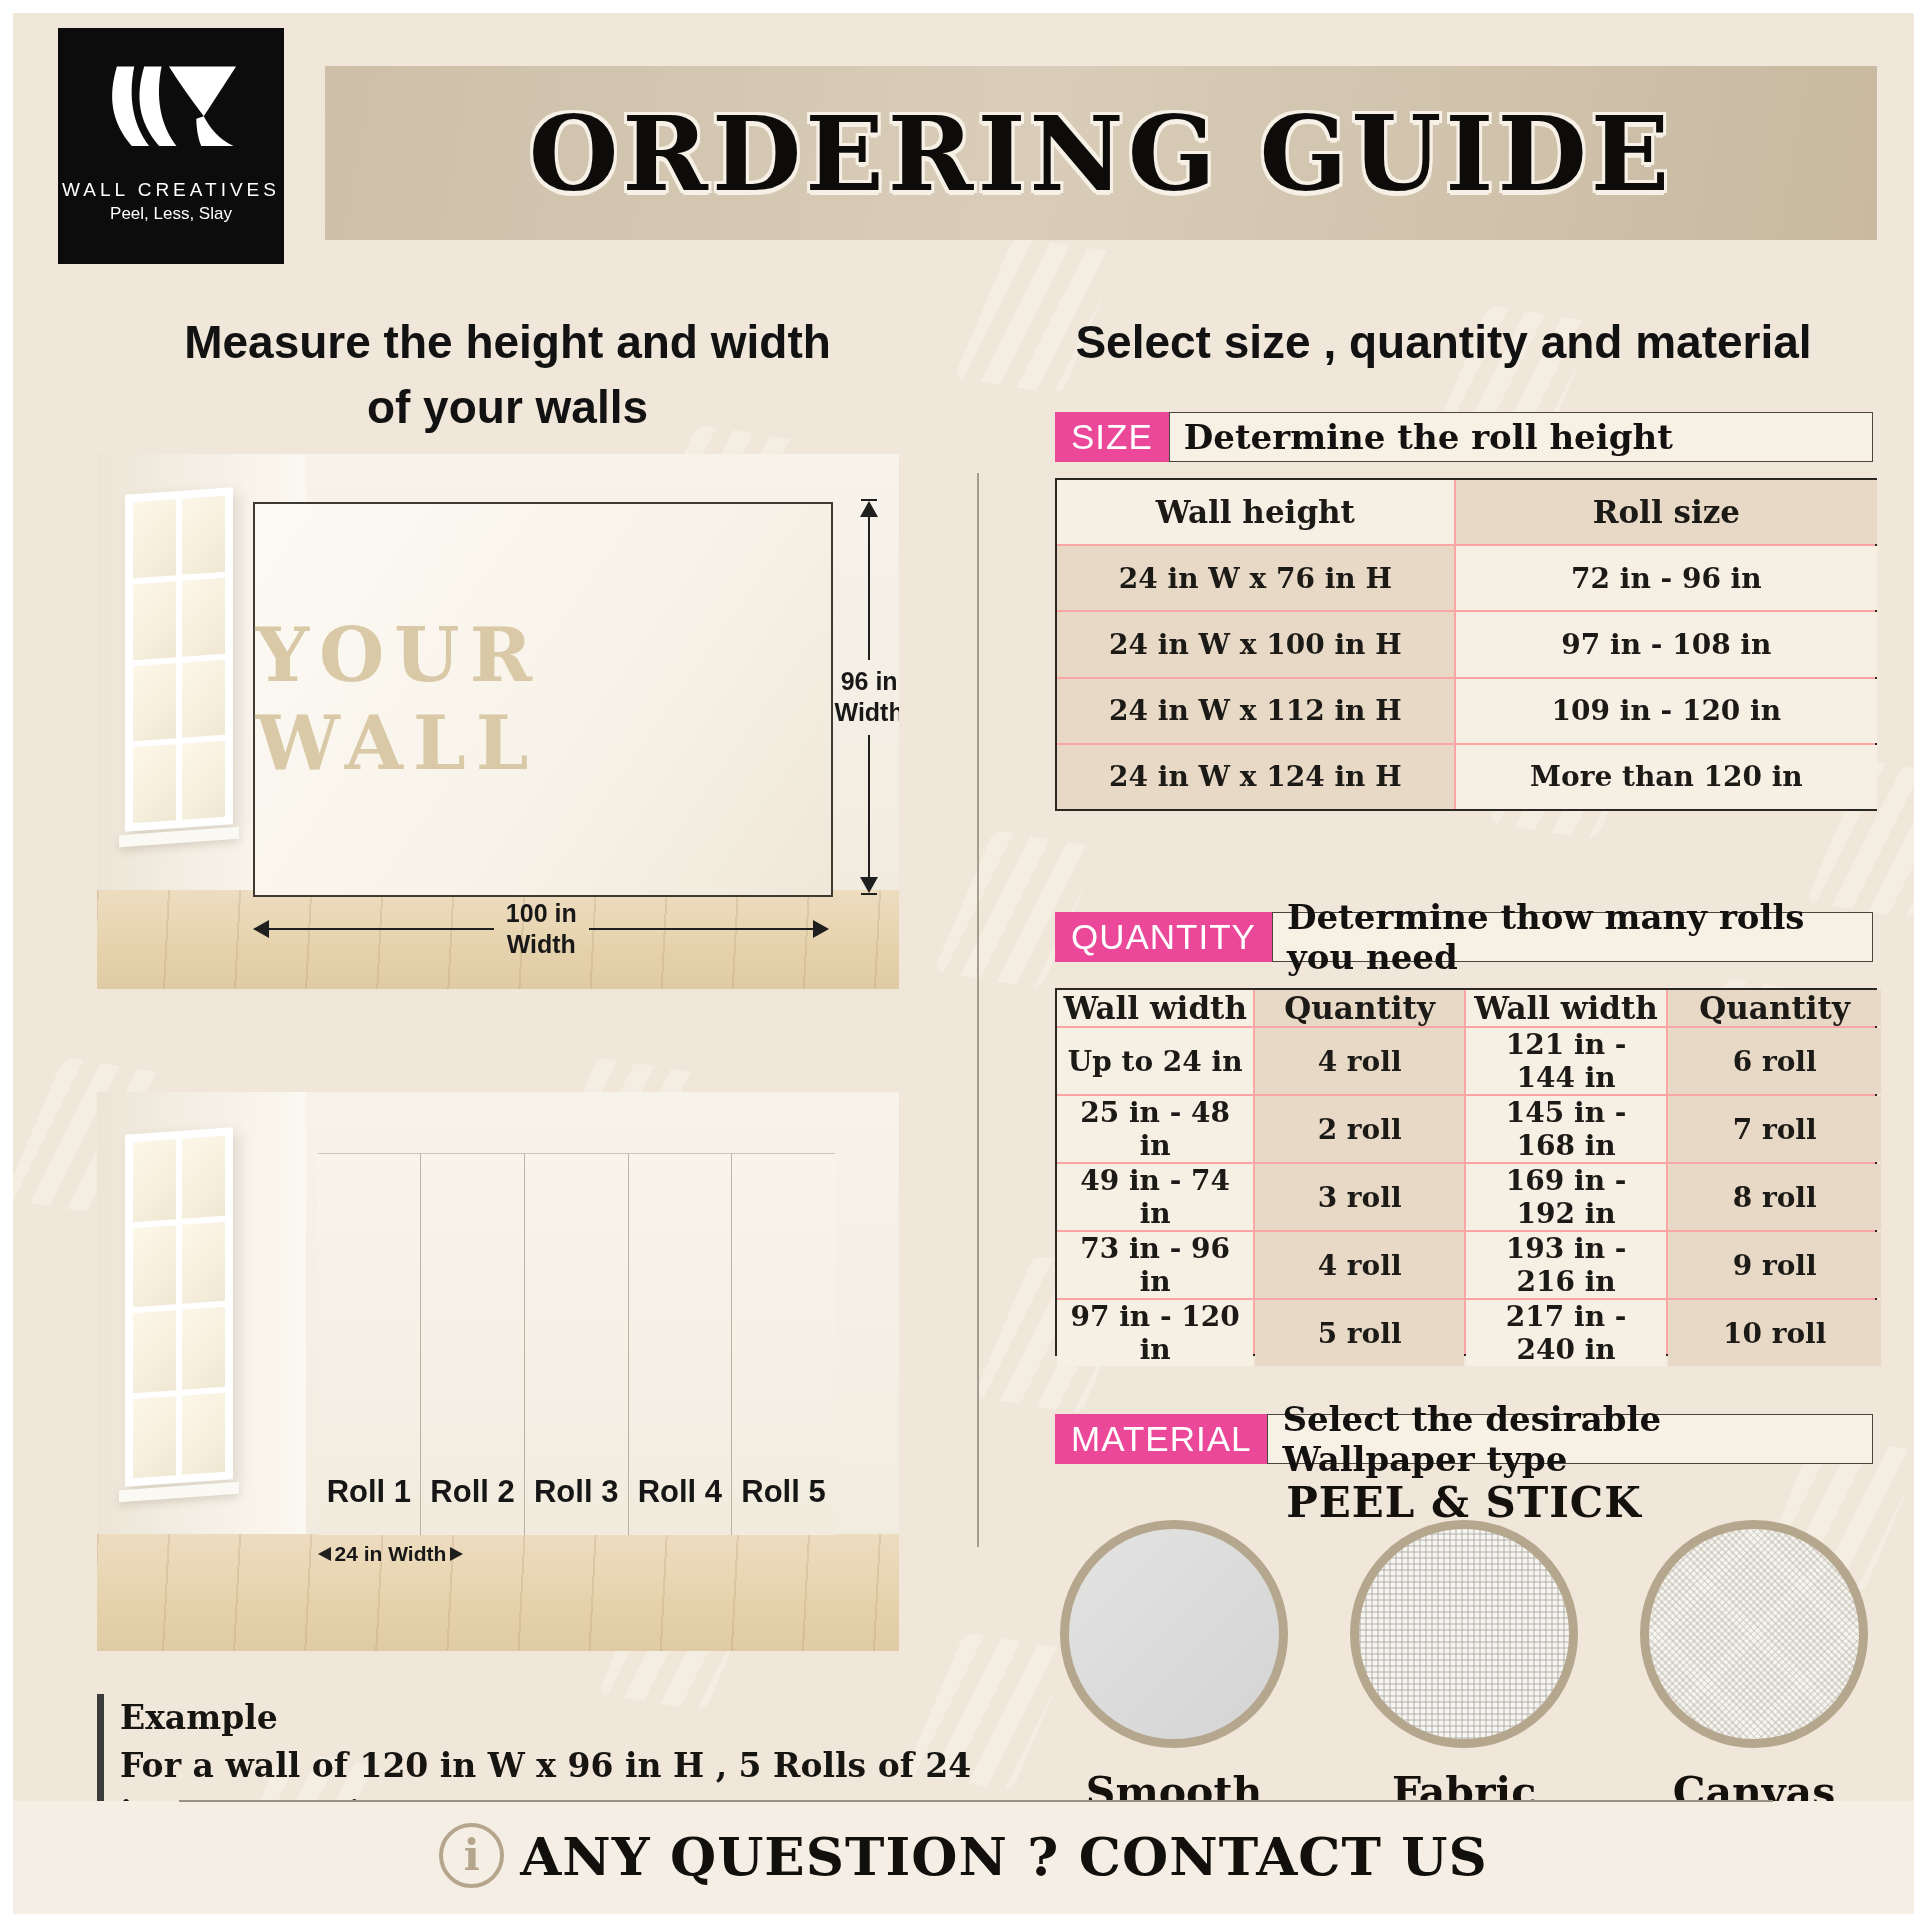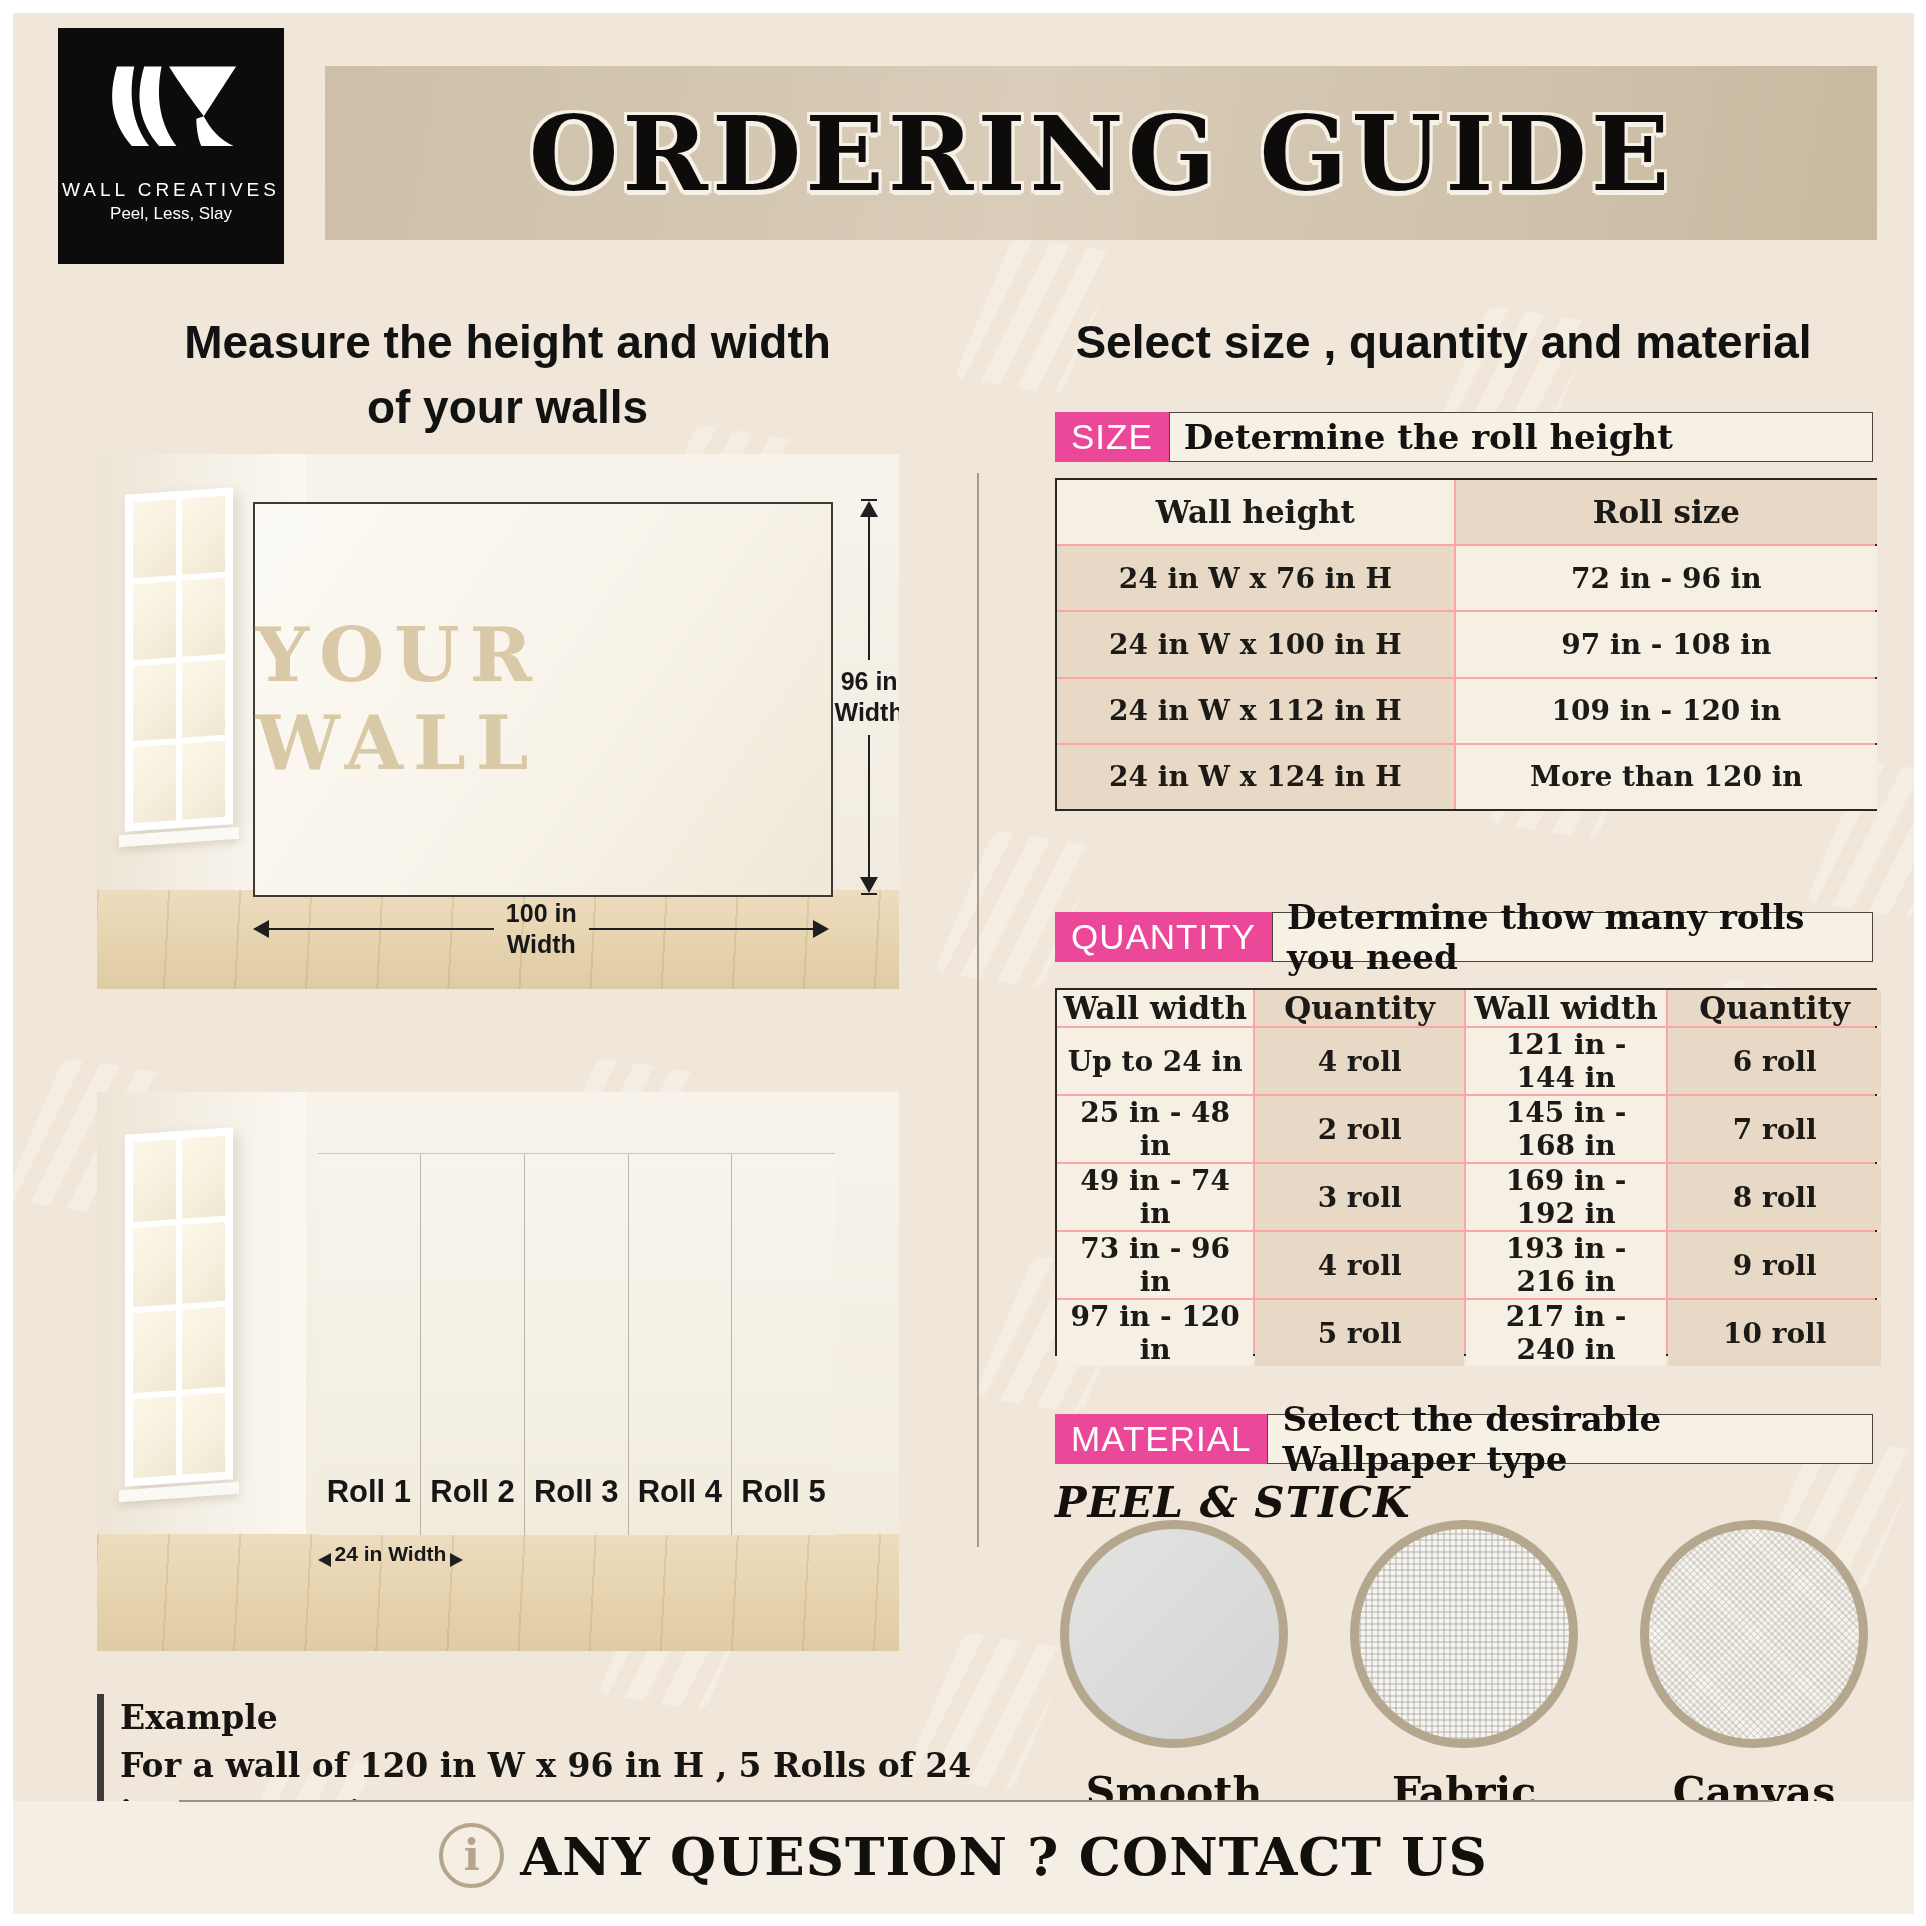--- a/index.html
+++ b/index.html
@@ -50,43 +50,43 @@
   .tri-u{width:0;height:0;border-left:9px solid transparent;border-right:9px solid transparent;border-bottom:16px solid #1f1f1f;}
   .tri-d{width:0;height:0;border-left:9px solid transparent;border-right:9px solid transparent;border-top:16px solid #1f1f1f;}
   .tri-l{width:0;height:0;border-top:9px solid transparent;border-bottom:9px solid transparent;border-right:16px solid #1f1f1f;}
   .tri-r{width:0;height:0;border-top:9px solid transparent;border-bottom:9px solid transparent;border-left:16px solid #1f1f1f;}
   .rwall{position:absolute;display:flex;border-top:1px solid #cdc5b6;}
   .panel{flex:1;position:relative;border-right:1px solid rgba(130,120,104,.5);
     background:linear-gradient(180deg,#f8f4ec 0%,#f4efe4 70%,#f1ebdd 100%);}
   .panel:last-child{border-right:none;}
   .roll-lab{position:absolute;bottom:6.5%;left:0;width:100%;text-align:center;
     font-weight:700;font-size:31px;color:#161616;}
-  .rollw{position:absolute;display:flex;align-items:flex-end;gap:4px;}
+  .rollw{position:absolute;display:flex;align-items:center;gap:4px;}
   .rollw .dim-lab{font-size:21px;font-weight:700;}
   .rollw .tri-l{border-top-width:7px;border-bottom-width:7px;border-right-width:13px;}
   .rollw .tri-r{border-top-width:7px;border-bottom-width:7px;border-left-width:13px;}
   
   .example{position:absolute;left:84px;top:1681px;width:871px;border-left:7px solid #3b3b3b;
     padding-left:16px;font-family:"DejaVu Serif",serif;font-weight:700;font-size:33px;
     color:#171511;line-height:1.45;}
   
   .col-divider{position:absolute;left:964px;top:460px;width:2px;height:1074px;background:#8d8374;opacity:.75;}
   .badge-row{position:absolute;display:flex;height:50px;}
   .badge{background:#ec4899;color:#fff;font-weight:400;font-size:35px;letter-spacing:1px;
     display:flex;align-items:center;padding:0 16px;}
   .instr{flex:1;background:#f7f0e4;border:1px solid #4a463e;display:flex;align-items:center;
     padding:0 14px;font-family:"DejaVu Serif",serif;font-weight:700;font-size:34px;color:#141210;}
   .tbl{position:absolute;display:grid;gap:2px;background:#fca5a5;border:2px solid #2b2824;}
   .c{display:flex;align-items:center;justify-content:center;text-align:center;
     font-family:"DejaVu Serif",serif;font-weight:700;color:#1c1a16;font-size:28px;padding:0 6px;}
   .c.th{font-size:31px;}
   .lt{background:#f6efe4;}
   .rt{background:#e7d9c5;}
-  .peel{position:absolute;left:1042px;top:1465px;width:818px;
-    font-family:"DejaVu Serif",serif;font-weight:700;font-size:42px;letter-spacing:1px;color:#14110d;font-style:italic;}
+  .peel{position:absolute;left:1042px;top:1465px;width:818px;text-align:center;
+    font-family:"DejaVu Serif",serif;font-weight:700;font-size:42px;letter-spacing:1px;color:#14110d;}
   .materials{position:absolute;left:1042px;top:1507px;width:818px;display:flex;justify-content:space-between;}
   .mat{display:flex;flex-direction:column;align-items:center;width:238px;}
   .swatch{width:210px;height:210px;border-radius:50%;border:9px solid #b5a78e;box-sizing:content-box;}
   .sw-smooth{background:linear-gradient(135deg,#e3e3e2 0%,#d9dad9 60%,#d3d4d3 100%);}
   .sw-fabric{background:
     repeating-linear-gradient(0deg,rgba(158,156,148,.38) 0 2px,rgba(0,0,0,0) 2px 6px),
     repeating-linear-gradient(90deg,rgba(158,156,148,.38) 0 2px,rgba(0,0,0,0) 2px 6px),#f6f5f1;}
   .sw-canvas{background:
     repeating-linear-gradient(45deg,rgba(168,163,150,.32) 0 2px,rgba(0,0,0,0) 2px 5px),
     repeating-linear-gradient(-45deg,rgba(168,163,150,.26) 0 2px,rgba(0,0,0,0) 2px 5px),#f7f5f0;}

